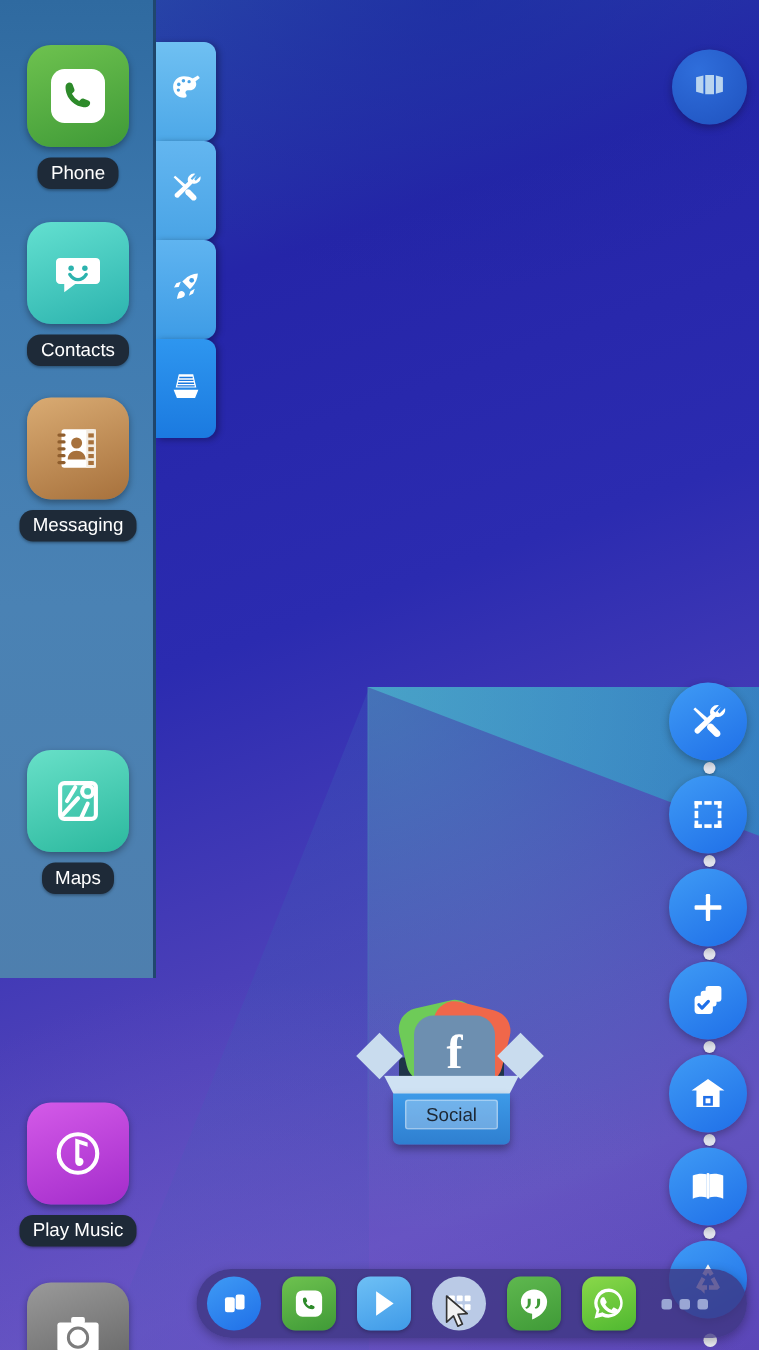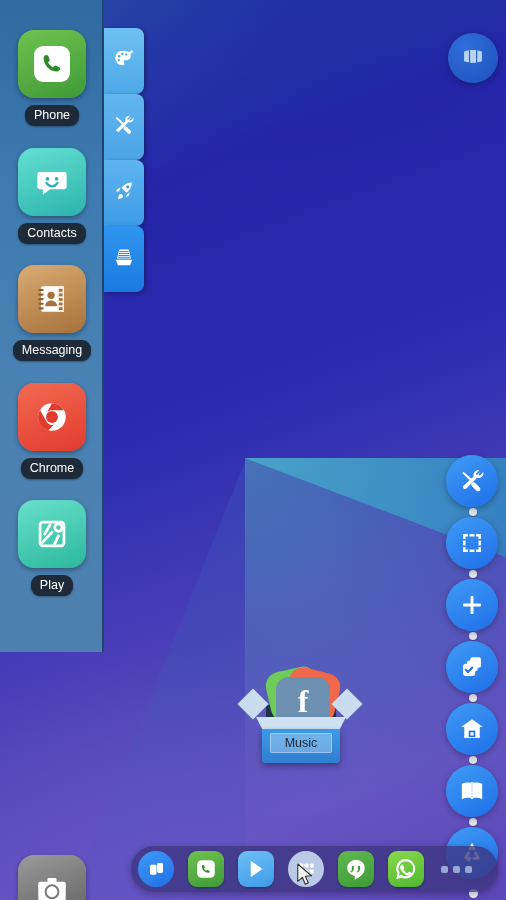--- a/index.html
+++ b/index.html
@@ -204,21 +204,21 @@
     <div class="sf-card sf-green"></div>
     <div class="sf-card sf-orange"></div>
     <div class="sf-card sf-fb">
       <span>f</span>
     </div>
   </div>
   <div class="sf-flap flap-l"></div>
   <div class="sf-flap flap-r"></div>
   <div id="sf-lip"></div>
   <div id="sf-body">
-    <div id="sf-label">Music</div>
+    <div id="sf-label">Social</div>
   </div>
 </div>
 
 <div id="app-sidebar">
 
   <div class="app-cell" style="top:30px">
     <div class="app-tile tile-phone">
       <svg viewBox="0 0 48 48" width="54" height="54">
         <rect x="8" y="8" width="32" height="32" rx="8" fill="#fff"></rect>
         <path d="M19 16c-1.2 0-2.4 1-2.4 2.6 0 6.6 5.4 12 12 12 1.6 0 2.6-1.2 2.6-2.4 0-.8-.4-1.3-1.1-1.6l-2.6-1c-.7-.3-1.4-.1-1.9.4l-.9 1a10 10 0 0 1-4.3-4.3l1-1c.5-.5.7-1.2.4-1.9l-1-2.6c-.3-.7-.9-1.2-1.8-1.2z" fill="#2d8a2a"></path>
@@ -258,44 +258,42 @@
             <rect x="9" y="28" width="6" height="2.4" rx="1.2"></rect>
           <rect x="9" y="33" width="6" height="2.4" rx="1.2"></rect>
         </g>
         <circle cx="23" cy="20" r="4" fill="#a7713c"></circle>
         <path d="M16.5 32c0-4 3-6.4 6.5-6.4S29.5 28 29.5 32z" fill="#a7713c"></path>
       </svg>
     </div>
     <span class="app-name">Messaging</span>
   </div>
 
-  <div class="app-cell" style="top:383px">
-    <div class="app-tile tile-chrome">
-      <svg viewBox="0 0 48 48" width="44" height="44">
-        <circle cx="24" cy="24" r="15" fill="#fff"></circle>
-        <circle cx="24" cy="24" r="6.5" fill="#e23b2e"></circle>
-        <path d="M24 9a15 15 0 0 1 13 7.6H24a7.4 7.4 0 0 0-7 5z" fill="#e23b2e"></path>
-        <path d="M11 16.5 18 29a7.4 7.4 0 0 0 8 3.4l-6 6.4A15 15 0 0 1 11 16.5z" fill="#e23b2e"></path>
-      </svg>
-    </div>
-    <span class="app-name">Chrome</span>
-  </div>
 
   <div class="app-cell" style="top:500px">
     <div class="app-tile tile-maps">
       <svg viewBox="0 0 48 48" width="44" height="44">
         <rect x="11" y="11" width="26" height="26" rx="3" fill="none" stroke="#fff" stroke-width="3"></rect>
         <path d="M13 34 24 22M22 14l-6 10M26 37l5-11" stroke="#fff" stroke-width="3" fill="none" stroke-linecap="round"></path>
         <circle cx="31" cy="17" r="4" fill="none" stroke="#fff" stroke-width="3"></circle>
       </svg>
     </div>
-    <span class="app-name">Play</span>
-  </div>
-
-
+    <span class="app-name">Maps</span>
+  </div>
+
+
+  <div class="app-cell" style="top:735px">
+    <div class="app-tile tile-music">
+      <svg viewBox="0 0 48 48" width="44" height="44">
+        <circle cx="24" cy="24" r="14" fill="none" stroke="#fff" stroke-width="3"></circle>
+        <path d="M22 30a3 3 0 1 0 3-3V17l6 2v-3l-9-3z" fill="#fff"></path>
+      </svg>
+    </div>
+    <span class="app-name">Play Music</span>
+  </div>
 
   <div class="app-cell" style="top:855px">
     <div class="app-tile tile-camera">
       <svg viewBox="0 0 48 48" width="44" height="44">
         <rect x="9" y="16" width="30" height="21" rx="2" fill="#fff"></rect>
         <rect x="19" y="12" width="10" height="5" rx="1.5" fill="#fff"></rect>
         <circle cx="24" cy="27" r="7" fill="none" stroke="#7c7c7c" stroke-width="2.2"></circle>
       </svg>
     </div>
   </div>

